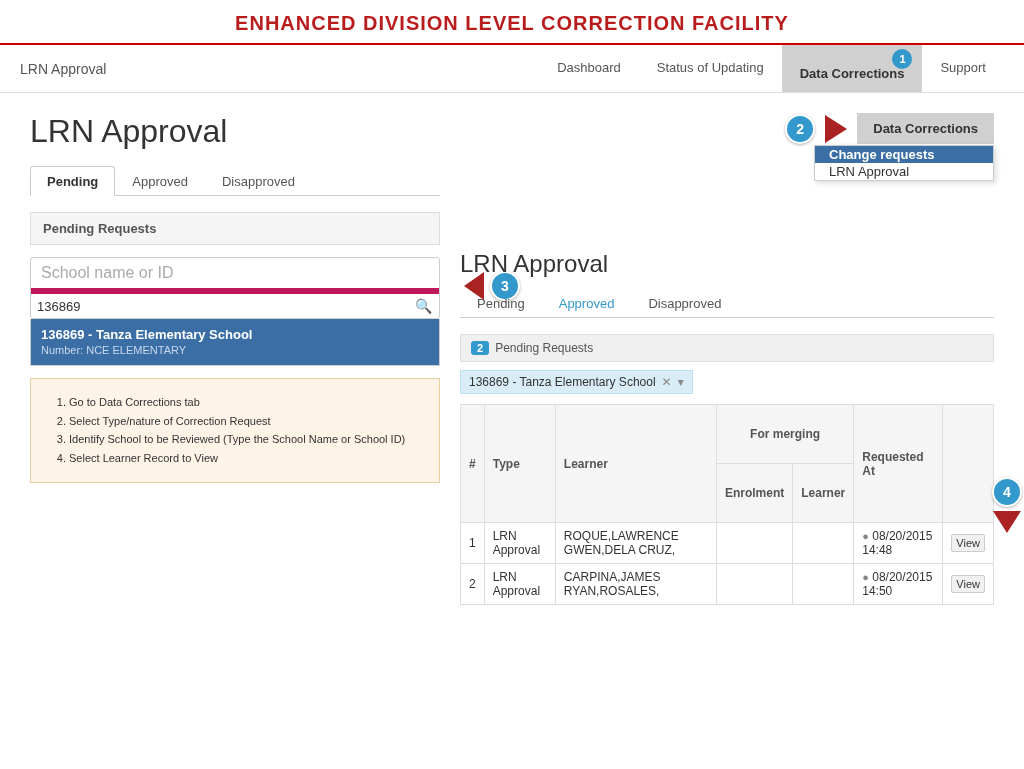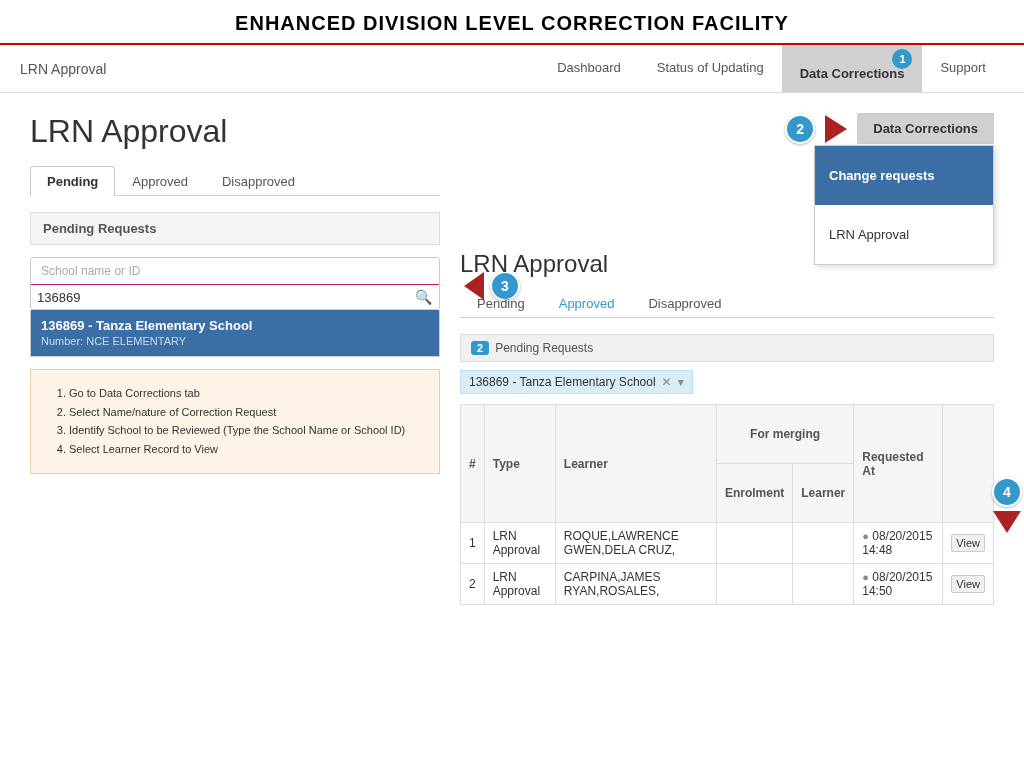--- a/index.html
+++ b/index.html
@@ -3,21 +3,21 @@
   <meta charset="utf-8">
   <style>
     * { box-sizing: border-box; margin: 0; padding: 0; }
     body { font-family: Arial, sans-serif; background: #fff; width: 1024px; min-height: 769px; overflow: hidden; }
 
     
     .page-title {
       text-align: center;
       font-size: 20px;
       font-weight: bold;
-      color: #000000;
+      color: #b91c1c;
       padding: 12px 6px 8px;
       border-bottom: 2px solid #cc0000;
       letter-spacing: 1px;
     }
 
     
     .top-nav {
       display: flex;
       align-items: center;
       padding: 0 20px;
@@ -130,24 +130,24 @@
 
     
     .search-box-wrapper {
       border: 1px solid #ccc;
       border-radius: 3px;
       margin-bottom: 0;
       position: relative;
     }
     .search-label {
       padding: 6px 10px;
-      font-size: 12px;
+      font-size: 16px;
       color: #aaa;
       display: block;
-      border-bottom: 1px solid #be185d;
+      border-bottom: 6px solid #be185d;
     }
     .search-input-row {
       display: flex;
       align-items: center;
       padding: 4px 6px;
     }
     .search-input {
       flex: 1;
       border: none;
       outline: none;
@@ -237,21 +237,21 @@
       position: absolute;
       right: 0;
       top: 32px;
       background: #fff;
       border: 1px solid #ccc;
       box-shadow: 2px 2px 6px rgba(0,0,0,0.15);
       min-width: 180px;
       z-index: 10;
     }
     .dc-dropdown-item {
-      padding: 22px 14px;
+      padding: 1px 14px;
       font-size: 13px;
       cursor: pointer;
       color: #333;
     }
     .dc-dropdown-item.highlighted {
       background: #3a6ea5;
       color: #fff;
       font-weight: bold;
     }
 
@@ -430,21 +430,21 @@
         <div class="search-result-item">
           <span>136869 - Tanza Elementary School</span><br>
           <span class="search-result-sub">Number: NCE ELEMENTARY</span>
         </div>
       </div>
     </div>
 
     <div class="instructions-box">
       <ol>
         <li>Go to Data Corrections tab</li>
-        <li>Select Name/nature of Correction Request</li>
+        <li>Select Type/nature of Correction Request</li>
         <li>Identify School to be Reviewed (Type the School Name or School ID)</li>
         <li>Select Learner Record to View</li>
       </ol>
     </div>
   </div>
 
   <div class="right-panel">
 
     <div class="dc-header">
 

